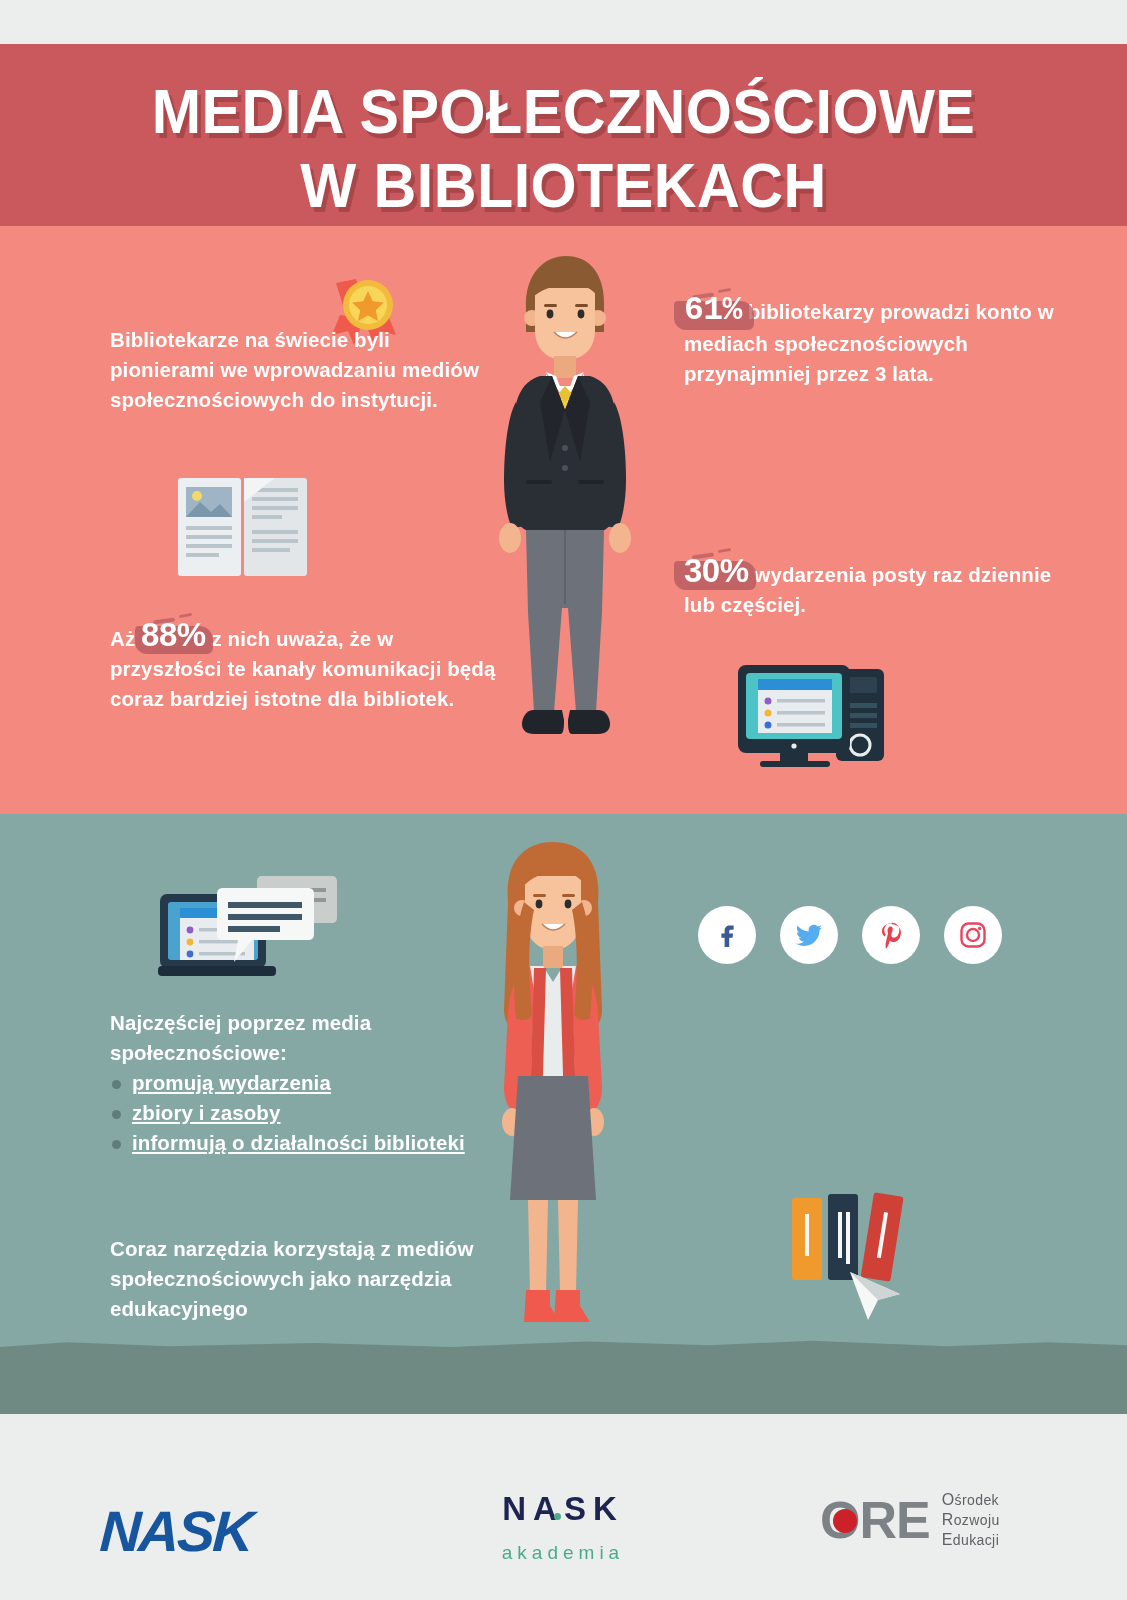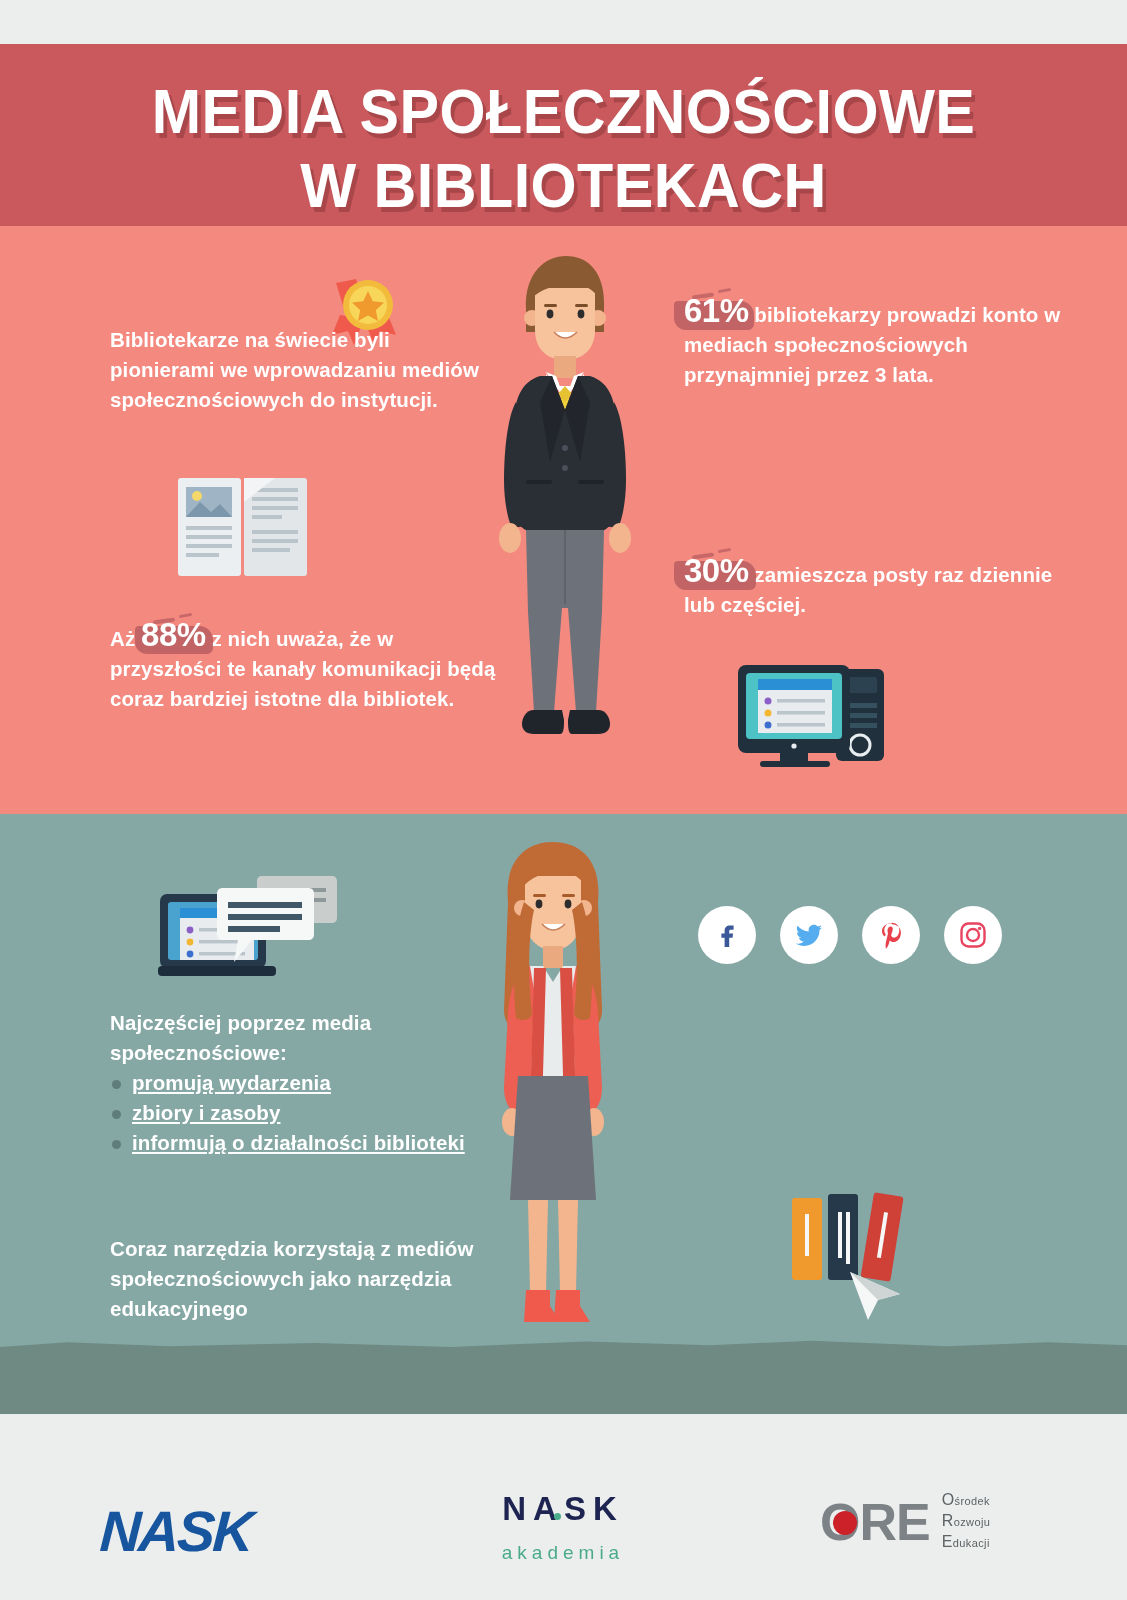--- a/index.html
+++ b/index.html
@@ -195,21 +195,21 @@
   }
   .logo-ore .ore-mark {
     color: #7d8286; font-size: 52px; font-weight: bold; letter-spacing: -1px;
     position: relative; line-height: 56px;
   }
   .logo-ore .ore-dot {
     position: absolute; left: 13px; top: 17px;
     width: 24px; height: 24px; border-radius: 50%; background: #cc2128;
   }
   .logo-ore .ore-sub {
-    color: #5d6265; font-size: 11px; line-height: 19px; letter-spacing: 0.4px;
+    color: #5d6265; font-size: 14px; line-height: 19px; letter-spacing: 0.4px;
   }
   .logo-ore .ore-sub div:first-letter { font-size: 16px; }
 </style>
 </head>
 <body>
 
 <div class="page">
 
   <div class="header">
     <div class="header-title">
@@ -260,34 +260,34 @@
       <span>Aż</span>
       <span style="position:relative;display:inline-block;">
         <span class="brush" style="left:-6px; top:6px; width:78px; height:28px;"></span>
         <span class="pct">88%</span>
       </span>
       <span>z nich uważa, że w przyszłości te kanały komunikacji będą coraz bardziej istotne dla bibliotek.</span>
     </span>
   </div>
 
   <div class="txt" id="t-61">
-    <span style="position:relative;display:inline-block;">
+    <span style="position:relative;display:inline-block;font-family:Liberation Mono, monospace;">
       <span class="brush" style="left:-10px; top:5px; width:80px; height:29px;"></span>
       <span class="pct">61%</span>
     </span>
     <span>bibliotekarzy prowadzi konto w mediach społecznościowych przynajmniej przez 3 lata.</span>
   </div>
 
 
   <div class="txt" id="t-30">
     <span style="position:relative;display:inline-block;">
       <span class="brush" style="left:-10px; top:5px; width:82px; height:29px;"></span>
       <span class="pct">30%</span>
     </span>
-    <span>zamieszcza posty raz dziennie lub częściej.</span>
+    <span>wydarzenia posty raz dziennie lub częściej.</span>
   </div>
 
   <div class="ill" id="ill-monitor">
     <svg width="150" height="112" viewBox="0 0 150 112">
       <rect x="100" y="14" width="48" height="92" rx="6" fill="#20313d"></rect>
       <rect x="107" y="22" width="34" height="16" rx="2" fill="#2c4250"></rect>
       <rect x="107" y="48" width="34" height="5" fill="#35505f"></rect>
       <rect x="107" y="58" width="34" height="5" fill="#35505f"></rect>
       <rect x="107" y="68" width="34" height="5" fill="#35505f"></rect>
       <circle cx="124" cy="90" r="10" fill="#20313d" stroke="#e8eef0" stroke-width="3"></circle>

